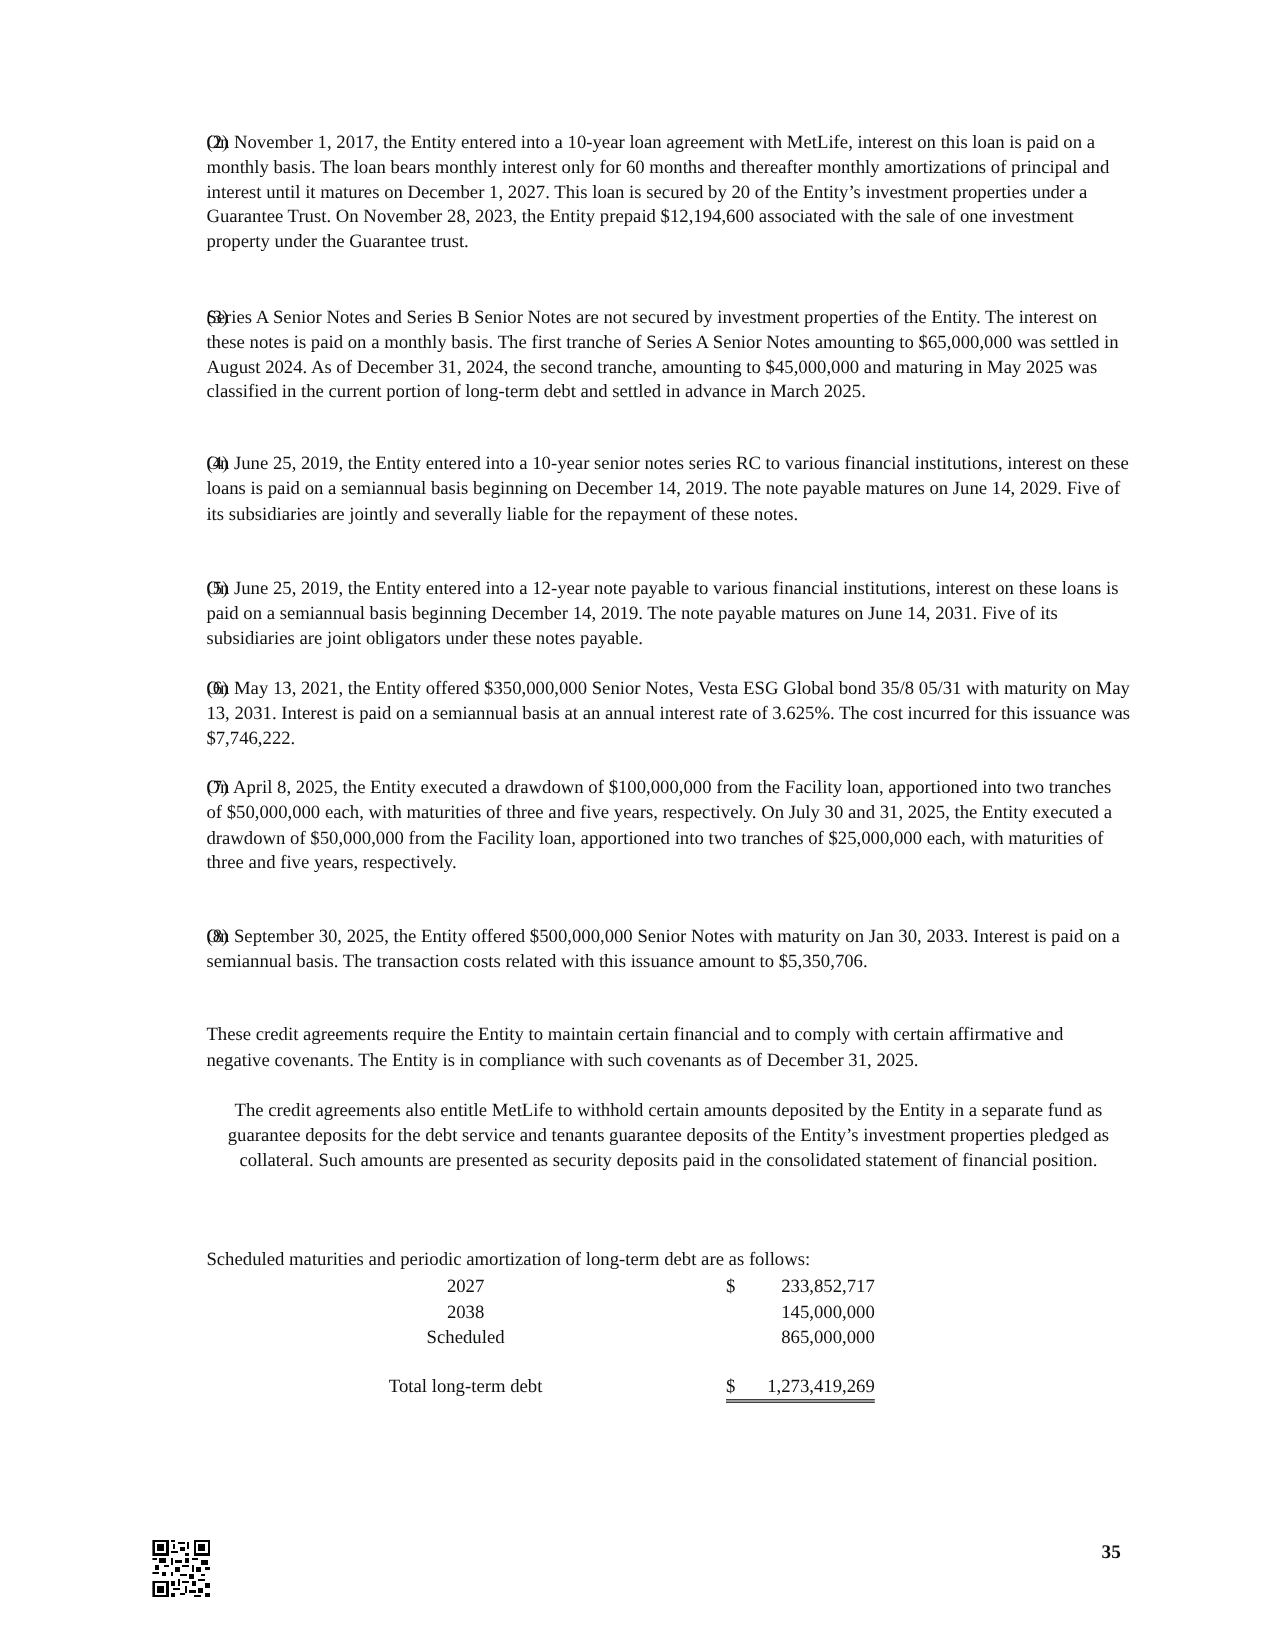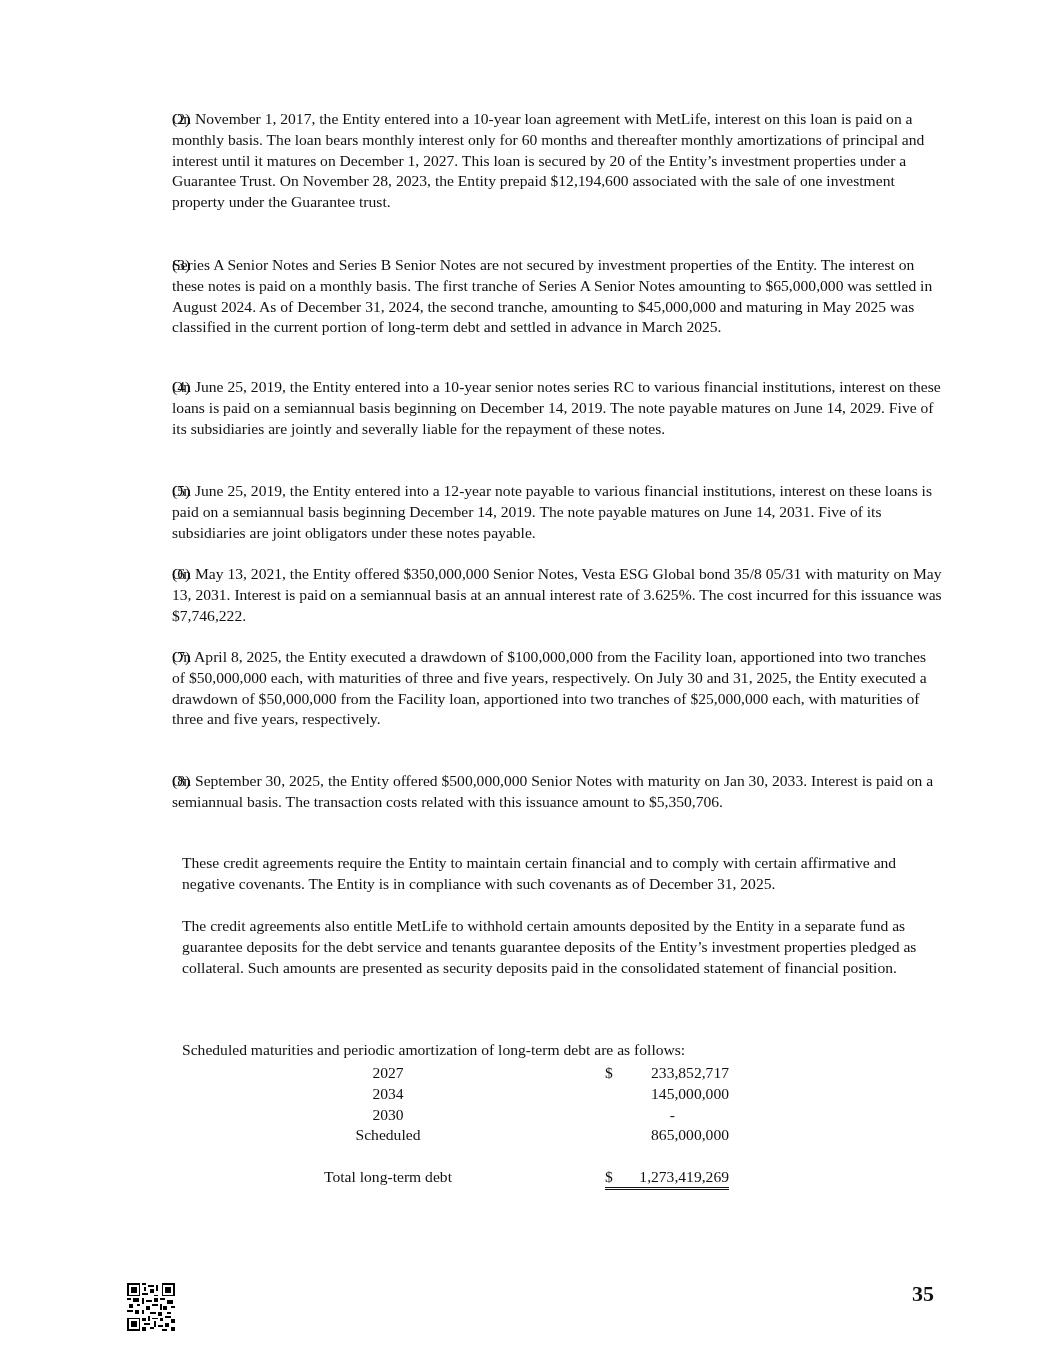--- a/index.html
+++ b/index.html
@@ -7,46 +7,46 @@
     width: 1055px; height: 1365px; position: relative; overflow: hidden;
     font-family: "Liberation Serif", "DejaVu Serif", serif;
     color: #111111; font-size: 15.6px; line-height: 20.8px;
   }
   .page { position: absolute; left: 0; top: 0; width: 1055px; height: 1365px; }
   .note {
     position: absolute; left: 172px; width: 770px;
   }
   .note .num { position: absolute; left: 0; top: 0; width: 40px; }
   .note .txt { display: block; }
-  .para { position: absolute; left: 182px; width: 770px; }
+  .para { position: absolute; left: 172px; width: 770px; }
   #n2 { top: 109px; }
   #n3 { top: 255px; }
   #n4 { top: 377px; }
   #n5 { top: 481px; }
   #n6 { top: 564px; }
   #n7 { top: 647px; }
   #n8 { top: 771px; }
   #p1 { top: 853px; }
-  #p2 { top: 916px; }
+  #p2 { top: 916px; text-align: center; }
   #p3 { top: 1020px; margin-top: 20px; }
 
   .sched { position: absolute; left: 290px; top: 1063px; width: 460px; }
   .sched-row { position: relative; height: 20.8px; }
   .sched-row .lbl { position: absolute; left: 0; width: 196px; text-align: center; }
   .sched-row .cur { position: absolute; left: 315px; }
   .sched-row .val { position: absolute; left: 315px; width: 124px; text-align: right; }
   .sched-row .val.paren-out { width: 130px; }
   .sched-gap { height: 20.8px; }
   .cost-line { position: absolute; left: 315px; width: 124px; height: 20px; border-bottom: 1px solid #111; }
   .total-line { position: absolute; left: 315px; width: 124px; height: 20px; border-bottom: 3px double #111; }
 
   .qr { position: absolute; left: 127px; top: 1283px; width: 48px; height: 48px; }
   .page-num {
     position: absolute; right: 121px; top: 1281px;
-    font-weight: bold; font-size: 22px; line-height: 26px;
+    font-weight: bold; font-size: 16px; line-height: 26px;
   }
 </style>
 </head>
 <body>
 
 <div class="page">
 
   <div class="note" id="n2">
     <span class="num">(2)</span>
     <span class="txt">On November 1, 2017, the Entity entered into a 10-year loan agreement with MetLife, interest on this loan is paid on a monthly basis. The loan bears monthly interest only for 60 months and thereafter monthly amortizations of principal and interest until it matures on December 1, 2027. This loan is secured by 20 of the Entity’s investment properties under a Guarantee Trust. On November 28, 2023, the Entity prepaid $12,194,600 associated with the sale of one investment property under the Guarantee trust.</span>
@@ -80,26 +80,22 @@
   <div class="para" id="p2">The credit agreements also entitle MetLife to withhold certain amounts deposited by the Entity in a separate fund as guarantee deposits for the debt service and tenants guarantee deposits of the Entity’s investment properties pledged as collateral. Such amounts are presented as security deposits paid in the consolidated statement of financial position.</div>
   <div class="para" id="p3">Scheduled maturities and periodic amortization of long-term debt are as follows:</div>
 
   <div class="sched">
     <div class="sched-row">
       <span class="lbl">2027</span>
       <span class="cur">$</span>
       <span class="val">233,852,717</span>
     </div>
     <div class="sched-row">
-      <span class="lbl">2034</span>
+      <span class="lbl">2038</span>
       <span class="val">145,000,000</span>
-    </div>
-    <div class="sched-row">
-      <span class="lbl">2030</span>
-      <span class="val" style="width:70px;text-align:right;">-</span>
     </div>
     <div class="sched-row">
       <span class="lbl">Scheduled</span>
       <span class="val">865,000,000</span>
     </div>
     <div class="sched-gap"></div>
     <div class="sched-row">
       <span class="lbl">Total long-term debt</span>
       <span class="total-line"></span>
       <span class="cur">$</span>

